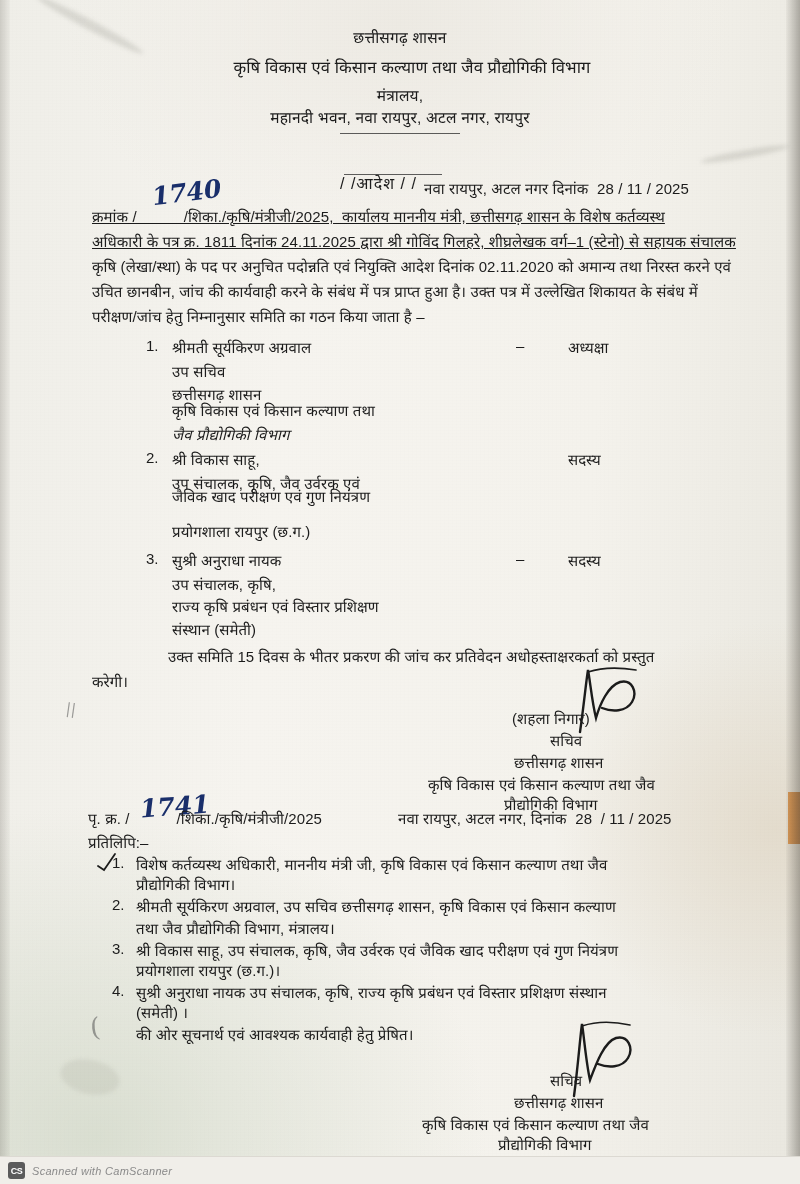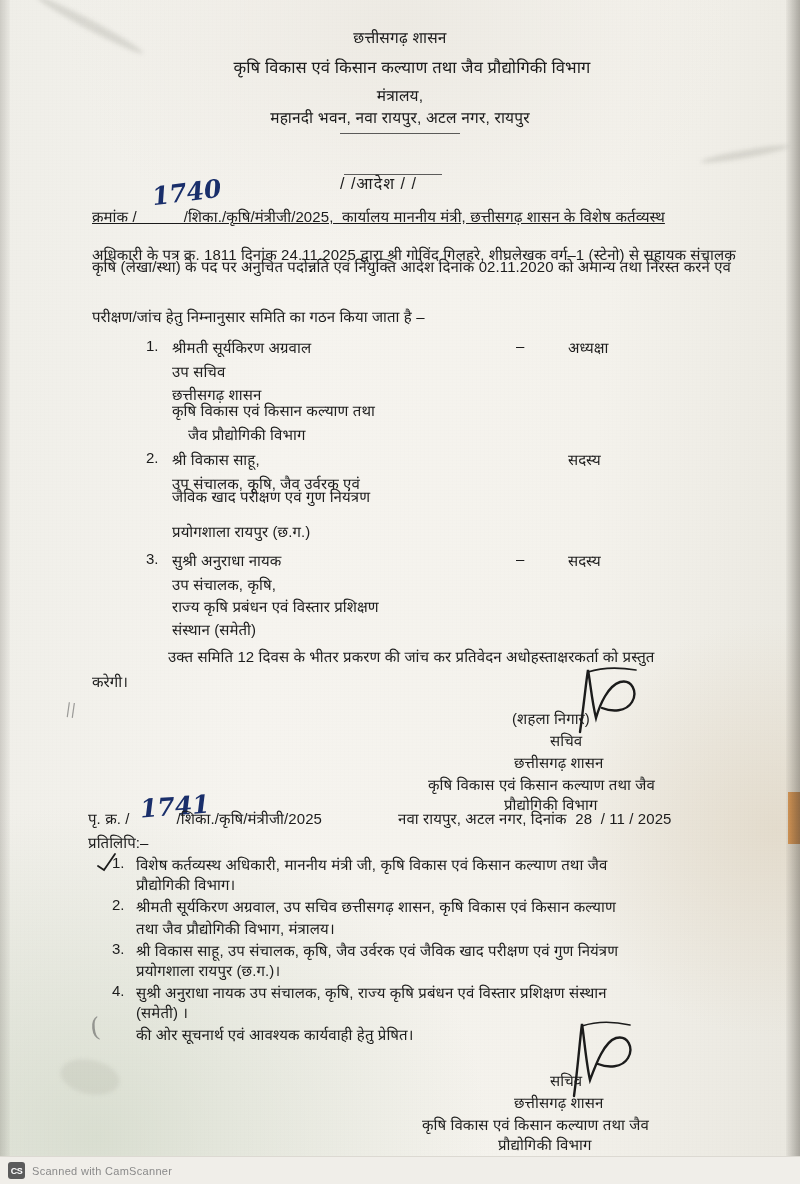--- a/index.html
+++ b/index.html
@@ -131,20 +131,21 @@
     display: flex;
     align-items: center;
     justify-content: center;
     letter-spacing: -0.5px;
     font-family: "Liberation Sans", sans-serif;
   }
   #cs-text {
     font-size: 11px;
     color: #8a8a8a;
     letter-spacing: 0.3px;
+    font-style: italic;
   }
   
   .pencil {
     position: absolute;
     color: #555;
     opacity: 0.55;
     font-size: 15px;
     font-family: "DejaVu Serif", serif;
   }
   .streak {
@@ -176,53 +177,55 @@
 
   <div class="doc-text center hdr" style="top:26px;">छत्तीसगढ़ शासन</div>
   <div class="doc-text center hdr-main" style="top:55px;">कृषि विकास एवं किसान कल्याण तथा जैव प्रौद्योगिकी विभाग</div>
   <div class="doc-text center hdr" style="top:84px;">मंत्रालय,</div>
   <div class="doc-text center hdr" style="top:106px;">महानदी भवन, नवा रायपुर, अटल नगर, रायपुर</div>
   <div class="underline-short" style="left:340px; top:133px; width:120px;"></div>
 
   <div class="doc-text order-title" style="left:340px; top:152px;margin-top:20px;">/ /आदेश / /</div>
   <div class="underline-short" style="left:344px; top:174px; width:98px;"></div>
 
+  <div class="doc-text body-line" style="left:424px; top:178px;">नवा रायपुर, अटल नगर दिनांक  28 / 11 / 2025</div>
 
   <div class="ink" style="left:152px; top:178px; font-size:25px;">1740</div>
   <div class="doc-text body-line" style="left:92px; top:206px;text-decoration:underline;">क्रमांक /           /शिका./कृषि/मंत्रीजी/2025,  कार्यालय माननीय मंत्री, छत्तीसगढ़ शासन के विशेष कर्तव्यस्थ</div>
 
-  <div class="doc-text body-line" style="left:92px; top:244px;">अधिकारी के पत्र क्र. 1811 दिनांक 24.11.2025 द्वारा श्री गोविंद गिलहरे, शीघ्रलेखक वर्ग–1 (स्टेनो) से सहायक संचालक</div>
+  <div class="doc-text body-line" style="left:92px; top:231px;text-decoration:underline;">अधिकारी के पत्र क्र. 1811 दिनांक 24.11.2025 द्वारा श्री गोविंद गिलहरे, शीघ्रलेखक वर्ग–1 (स्टेनो) से सहायक संचालक</div>
   <div class="doc-text body-line" style="left:92px; top:256px;">कृषि (लेखा/स्था) के पद पर अनुचित पदोन्नति एवं नियुक्ति आदेश दिनांक 02.11.2020 को अमान्य तथा निरस्त करने एवं</div>
+  <div class="doc-text body-line" style="left:92px; top:281px;">उचित छानबीन, जांच की कार्यवाही करने के संबंध में पत्र प्राप्त हुआ है। उक्त पत्र में उल्लेखित शिकायत के संबंध में</div>
   <div class="doc-text body-line" style="left:92px; top:306px;">परीक्षण/जांच हेतु निम्नानुसार समिति का गठन किया जाता है –</div>
 
   <div class="num" style="left:146px; top:337px;">1.</div>
   <div class="doc-text body-line" style="left:172px; top:337px;">श्रीमती सूर्यकिरण अग्रवाल</div>
   <div class="doc-text body-line" style="left:172px; top:361px;">उप सचिव</div>
   <div class="doc-text body-line" style="left:172px; top:384px;">छत्तीसगढ़ शासन</div>
   <div class="doc-text body-line" style="left:172px; top:400px;">कृषि विकास एवं किसान कल्याण तथा</div>
-  <div class="doc-text body-line" style="left:188px; top:424px;">जैव प्रौद्योगिकी विभाग</div>
+  <div class="doc-text body-line" style="left:172px; top:424px;font-style:italic;">जैव प्रौद्योगिकी विभाग</div>
   <div class="dash" style="left:516px; top:337px;">–</div>
   <div class="role" style="left:568px; top:337px;">अध्यक्षा</div>
 
   <div class="num" style="left:146px; top:449px;">2.</div>
   <div class="doc-text body-line" style="left:172px; top:449px;">श्री विकास साहू,</div>
   <div class="doc-text body-line" style="left:172px; top:473px;">उप संचालक, कृषि, जैव उर्वरक एवं</div>
   <div class="doc-text body-line" style="left:172px; top:486px;">जैविक खाद परीक्षण एवं गुण नियंत्रण</div>
   <div class="doc-text body-line" style="left:172px; top:521px;">प्रयोगशाला रायपुर (छ.ग.)</div>
   <div class="role" style="left:568px; top:449px;">सदस्य</div>
 
   <div class="num" style="left:146px; top:550px;">3.</div>
   <div class="doc-text body-line" style="left:172px; top:550px;">सुश्री अनुराधा नायक</div>
   <div class="doc-text body-line" style="left:172px; top:574px;">उप संचालक, कृषि,</div>
   <div class="doc-text body-line" style="left:172px; top:596px;">राज्य कृषि प्रबंधन एवं विस्तार प्रशिक्षण</div>
   <div class="doc-text body-line" style="left:172px; top:619px;">संस्थान (समेती)</div>
   <div class="dash" style="left:516px; top:550px;">–</div>
   <div class="role" style="left:568px; top:550px;">सदस्य</div>
 
-  <div class="doc-text body-line" style="left:168px; top:646px;">उक्त समिति 12 दिवस के भीतर प्रकरण की जांच कर प्रतिवेदन अधोहस्ताक्षरकर्ता को प्रस्तुत</div>
+  <div class="doc-text body-line" style="left:168px; top:646px;">उक्त समिति 15 दिवस के भीतर प्रकरण की जांच कर प्रतिवेदन अधोहस्ताक्षरकर्ता को प्रस्तुत</div>
   <div class="doc-text body-line" style="left:92px; top:671px;">करेगी।</div>
 
   <svg class="sig" style="left:540px; top:664px;" width="130" height="70" viewBox="0 0 130 70">
     <path d="M40 68 C44 40, 46 18, 48 6 C50 16, 52 38, 56 54 C60 40, 68 22, 80 18 C92 15, 98 28, 92 38 C86 48, 72 48, 62 44" fill="none" stroke="#1c1c1c" stroke-width="2.4" stroke-linecap="round"></path>
     <path d="M48 8 C60 4, 78 3, 96 6" fill="none" stroke="#1c1c1c" stroke-width="1.6" stroke-linecap="round"></path>
   </svg>
   <div class="doc-text body-line" style="left:512px; top:708px;">(शहला निगार)</div>
   <div class="doc-text body-line" style="left:550px; top:730px;">सचिव</div>
   <div class="doc-text body-line" style="left:514px; top:752px;">छत्तीसगढ़ शासन</div>
   <div class="doc-text body-line" style="left:428px; top:774px;">कृषि विकास एवं किसान कल्याण तथा जैव</div>

